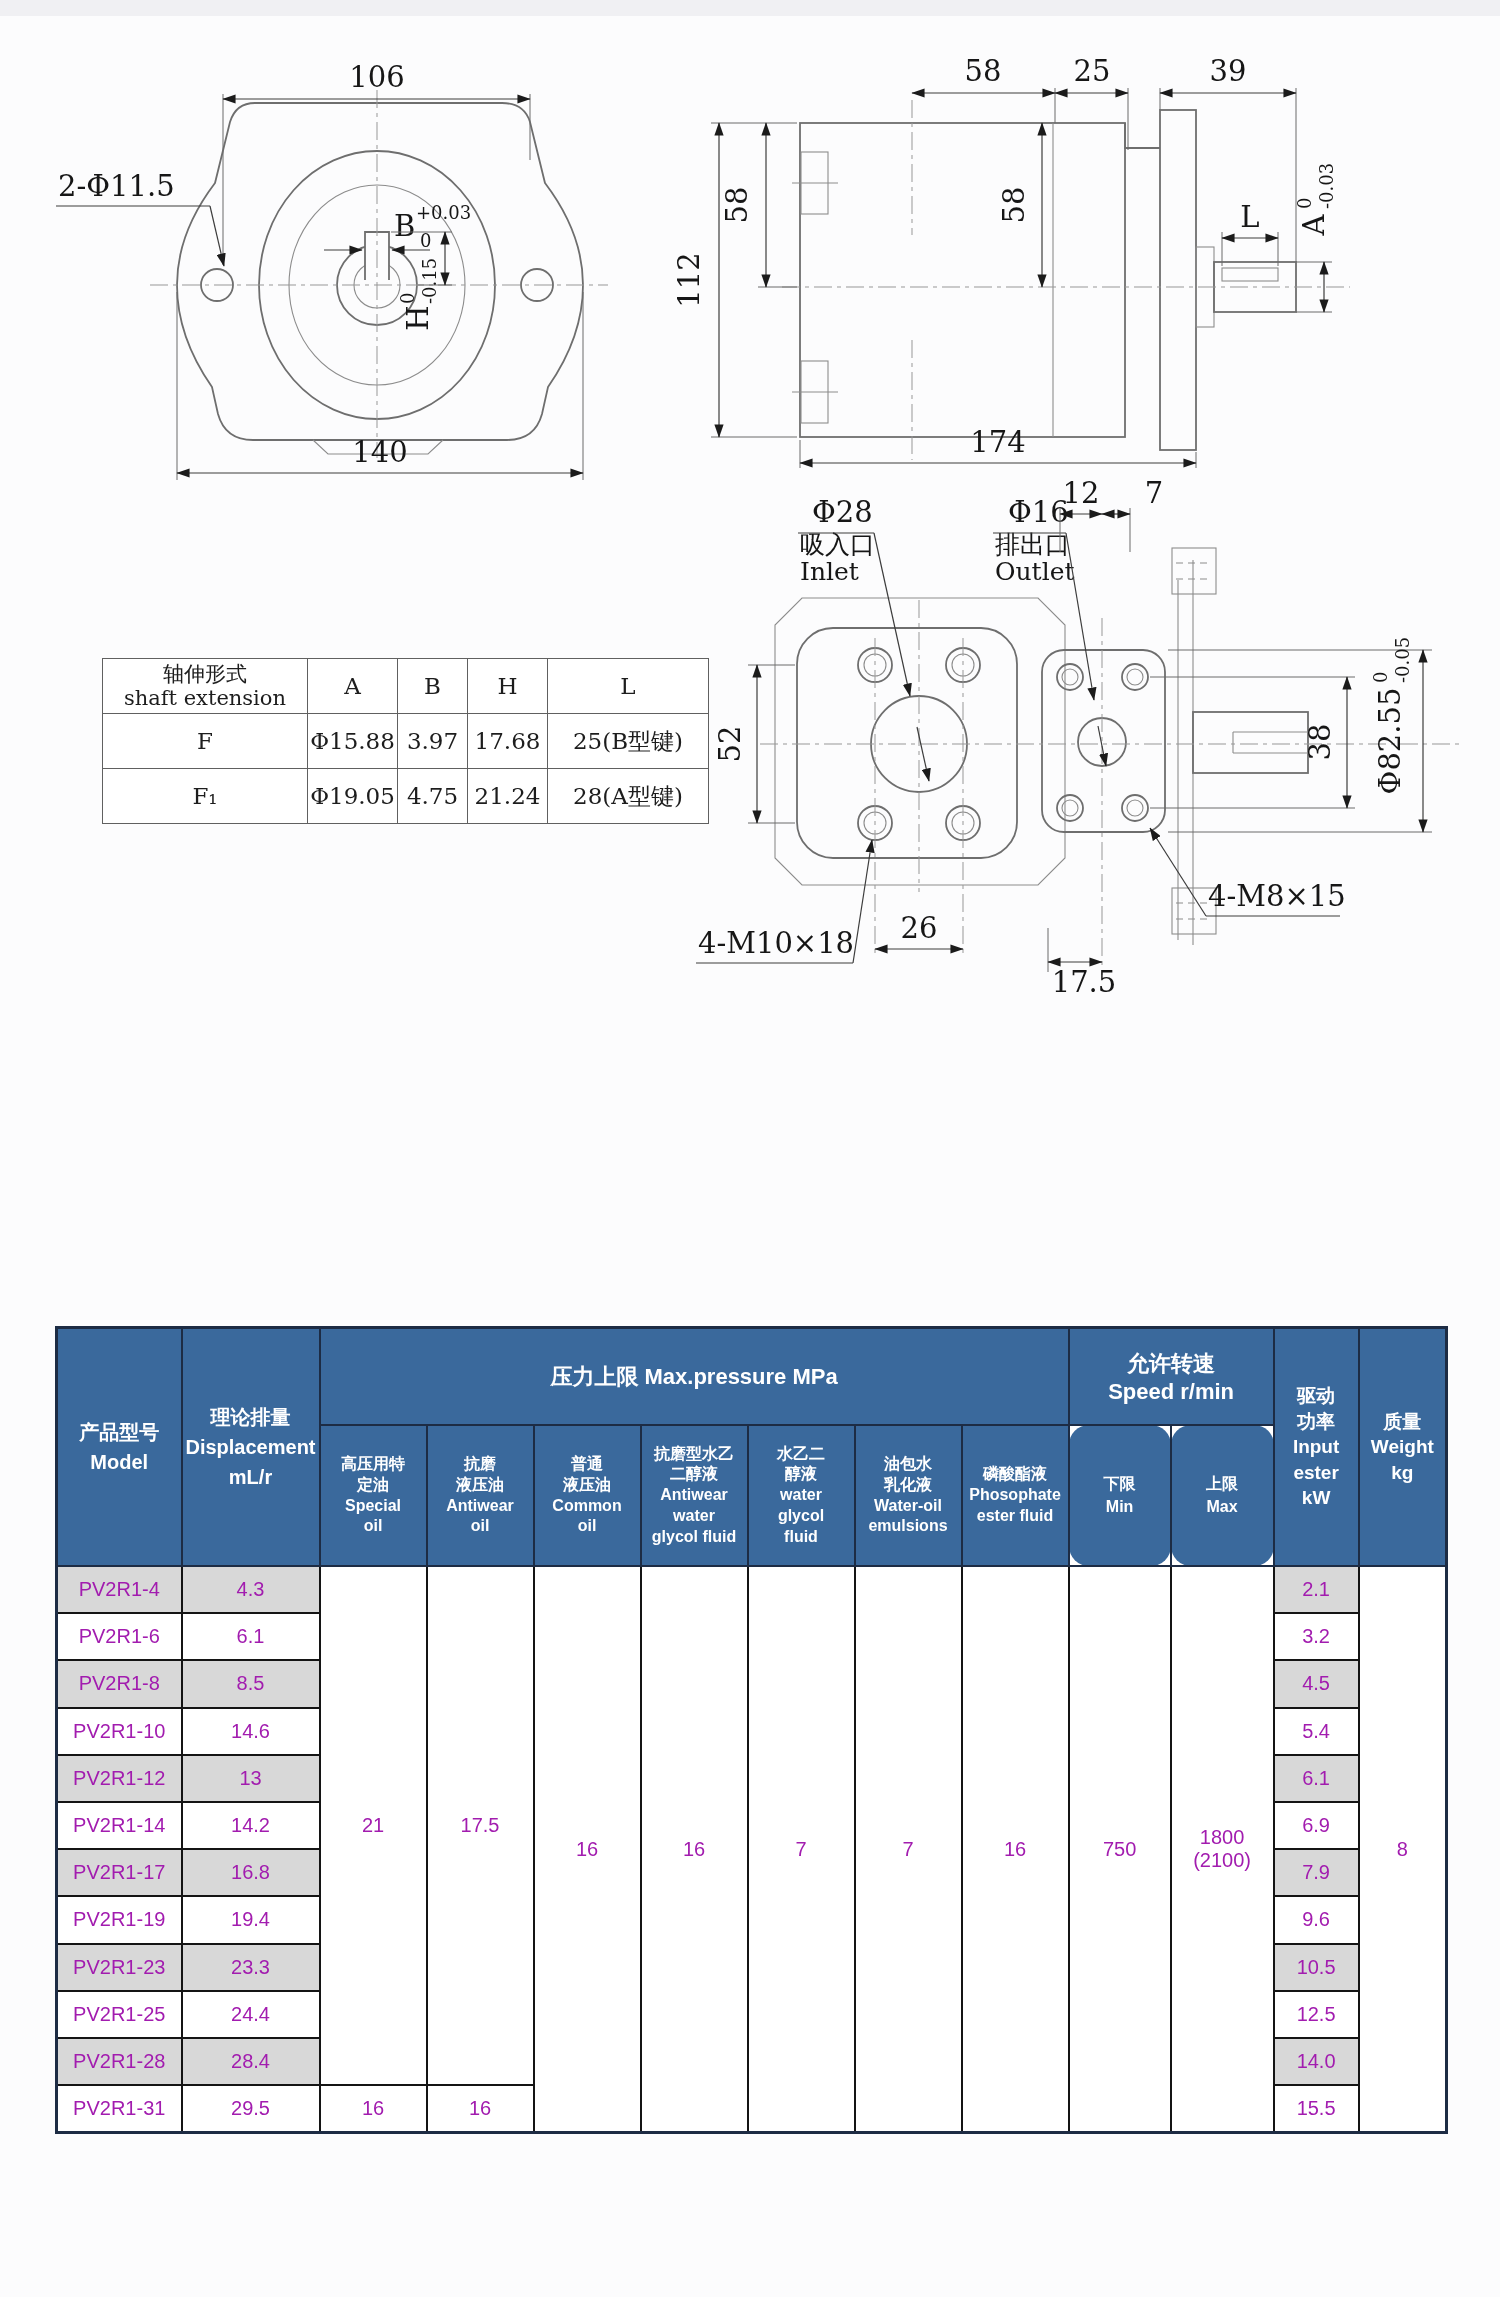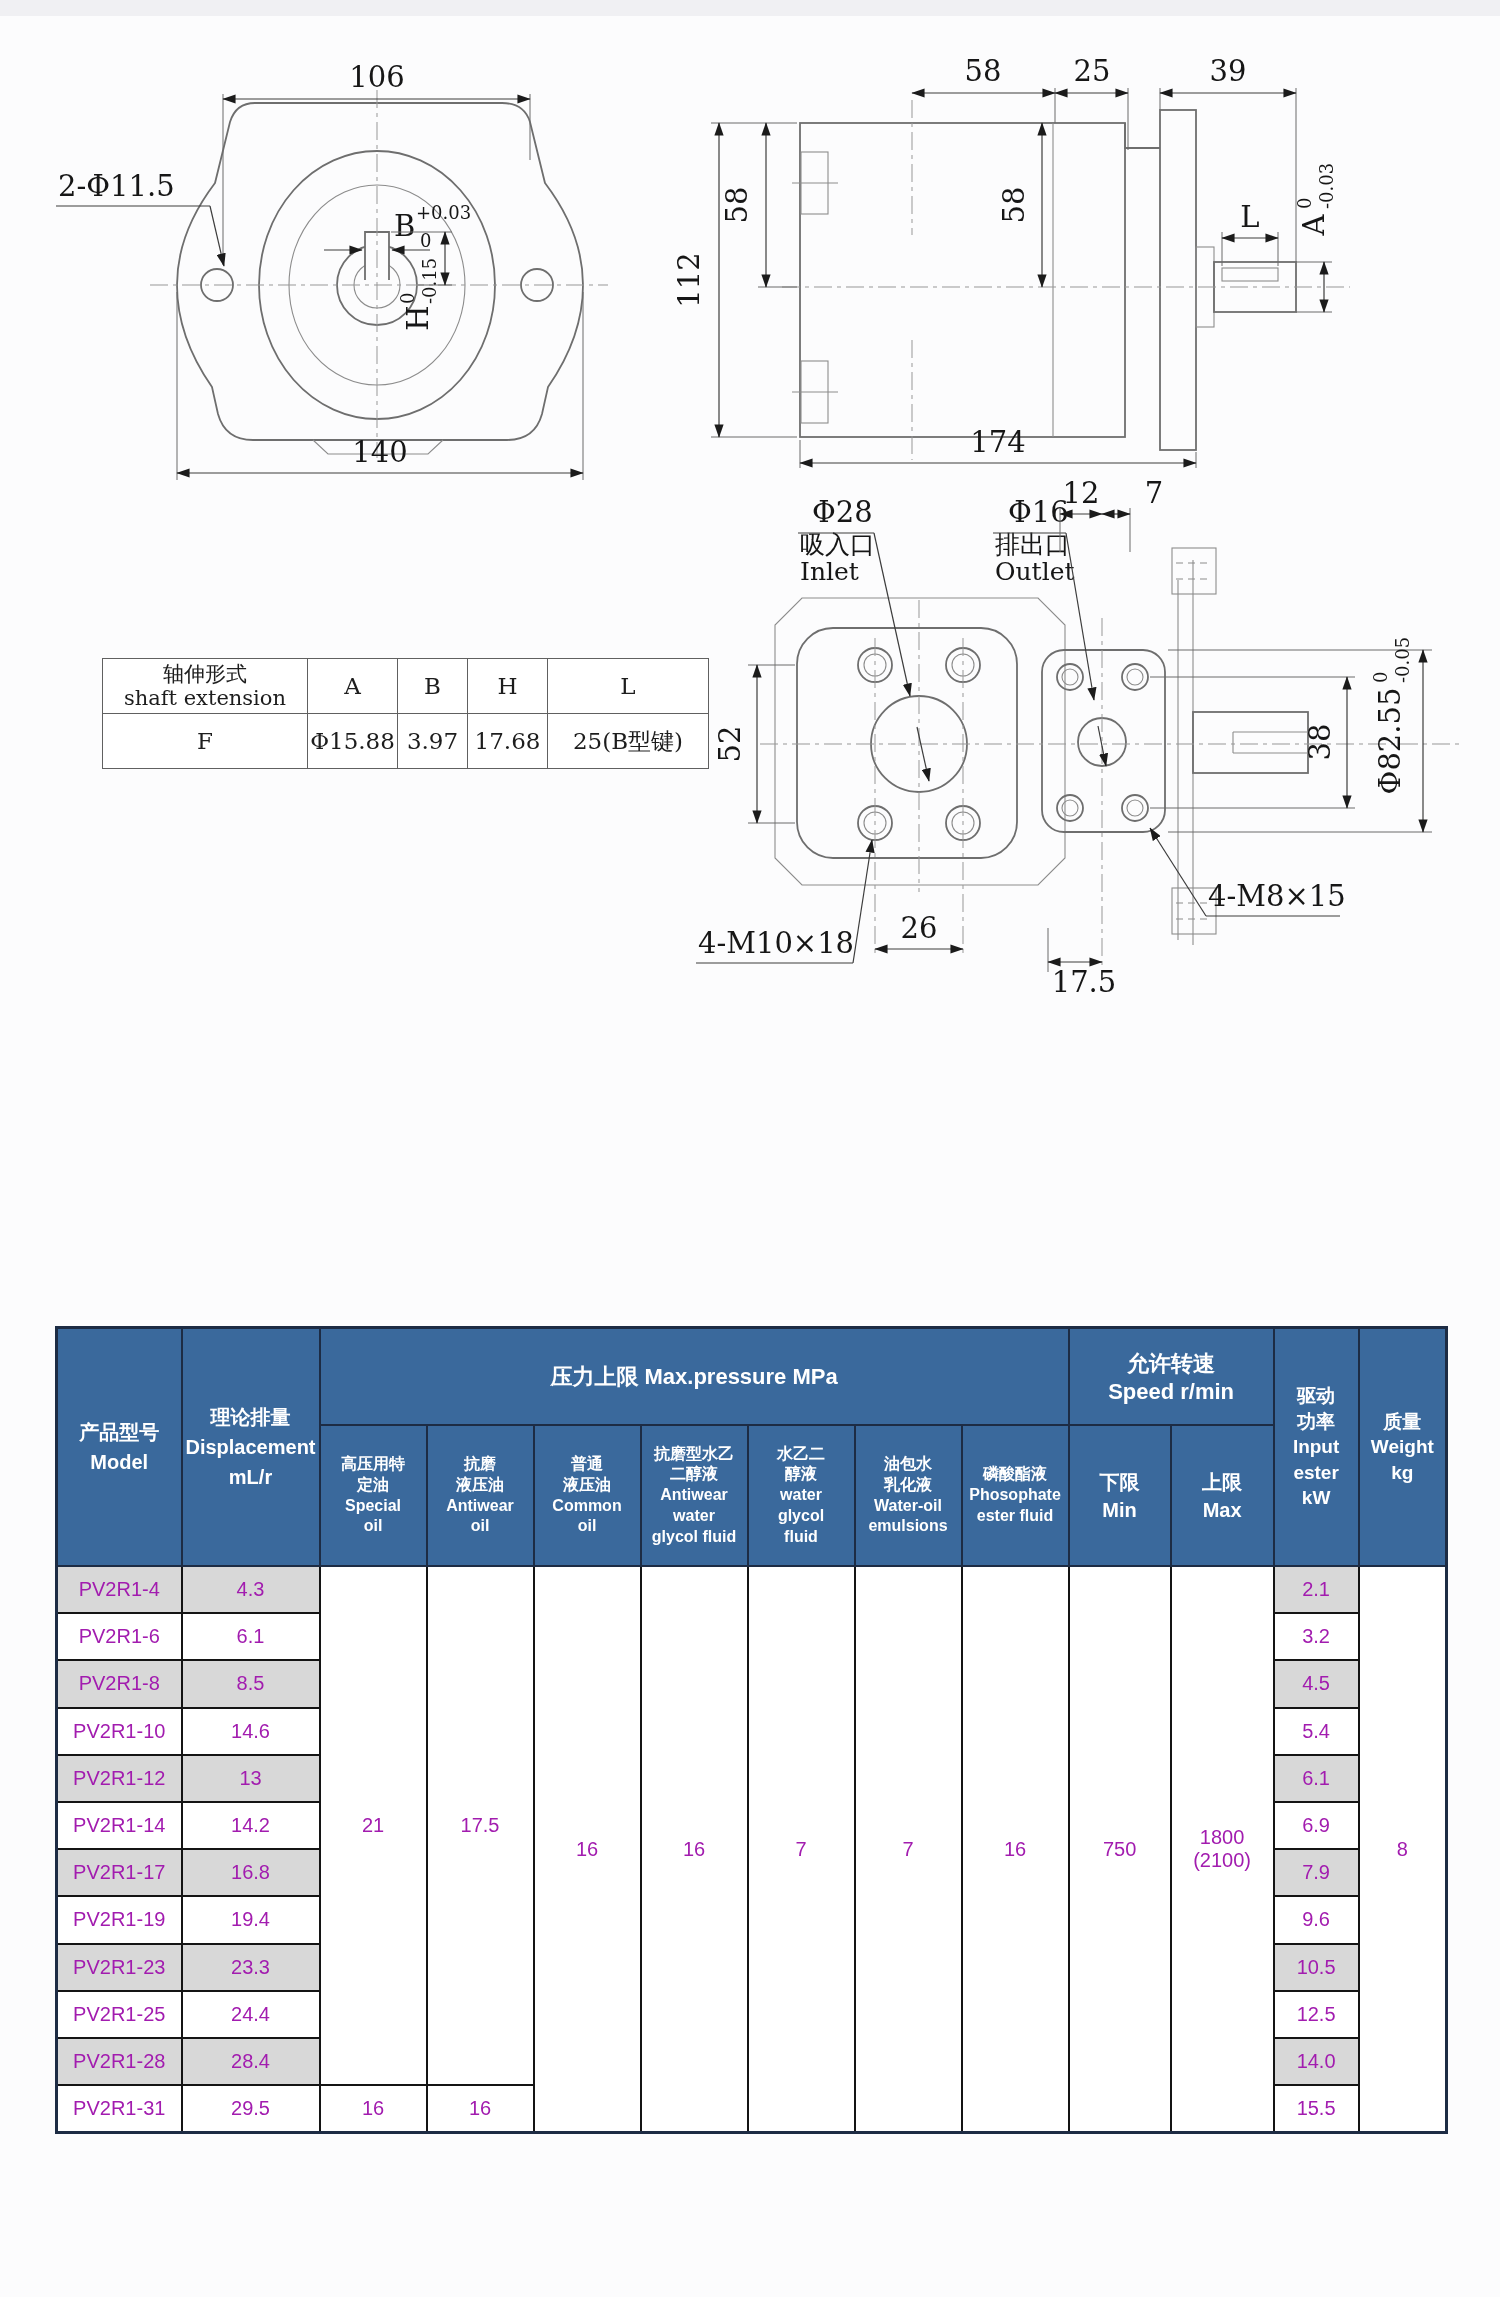--- a/index.html
+++ b/index.html
@@ -29,21 +29,21 @@
 
   
   .spec-table{position:absolute;left:55px;top:1326px;width:1390px;border-collapse:collapse;
               table-layout:fixed;background:#fff;border:3px solid #1d2c44;}
   .spec-table th{background:#3a699c;color:#fff;border:2.5px solid #1d2c44;font-weight:bold;
               text-align:center;vertical-align:middle;white-space:pre-line;padding:0 2px;}
   .spec-table .gh{font-size:22px;}
   .spec-table .h1{font-size:20px;line-height:1.5;}
   .spec-table .hp{font-size:19px;line-height:1.35;}
   .spec-table .sub{font-size:16px;line-height:1.3;}
-  .spec-table .ssub{font-size:20px;line-height:1.4;}
+  .spec-table .ssub{font-size:16px;line-height:1.4;border-radius:20px;}
   .spec-table td{border:2px solid #141414;text-align:center;vertical-align:middle;
               font-size:20px;color:#a21caf;background:#fff;white-space:pre-line;padding:0;}
   .spec-table thead tr:nth-child(1) th{height:95px;}
   .spec-table thead tr:nth-child(2) th{height:139px;}
   .spec-table tbody td{height:45.2px;}
   .spec-table tr.alt td.rowcell{background:#d8d8d8;}
 </style>
 </head>
 <body>
 
@@ -294,20 +294,27 @@
       <th>H</th>
       <th>L</th>
     </tr>
     <tr>
       <td>F</td>
       <td>Φ15.88</td>
       <td>3.97</td>
       <td>17.68</td>
       <td>25(B型键)</td>
     </tr>
+    <tr>
+      <td>F₁</td>
+      <td>Φ19.05</td>
+      <td>4.75</td>
+      <td>21.24</td>
+      <td>28(A型键)</td>
+    </tr>
   </tbody>
     </table>
 
   
   <table class="spec-table">
     <colgroup>
       <col style="width:125px">
         <col style="width:138px">
       <col style="width:107px">
         <col style="width:107px">

